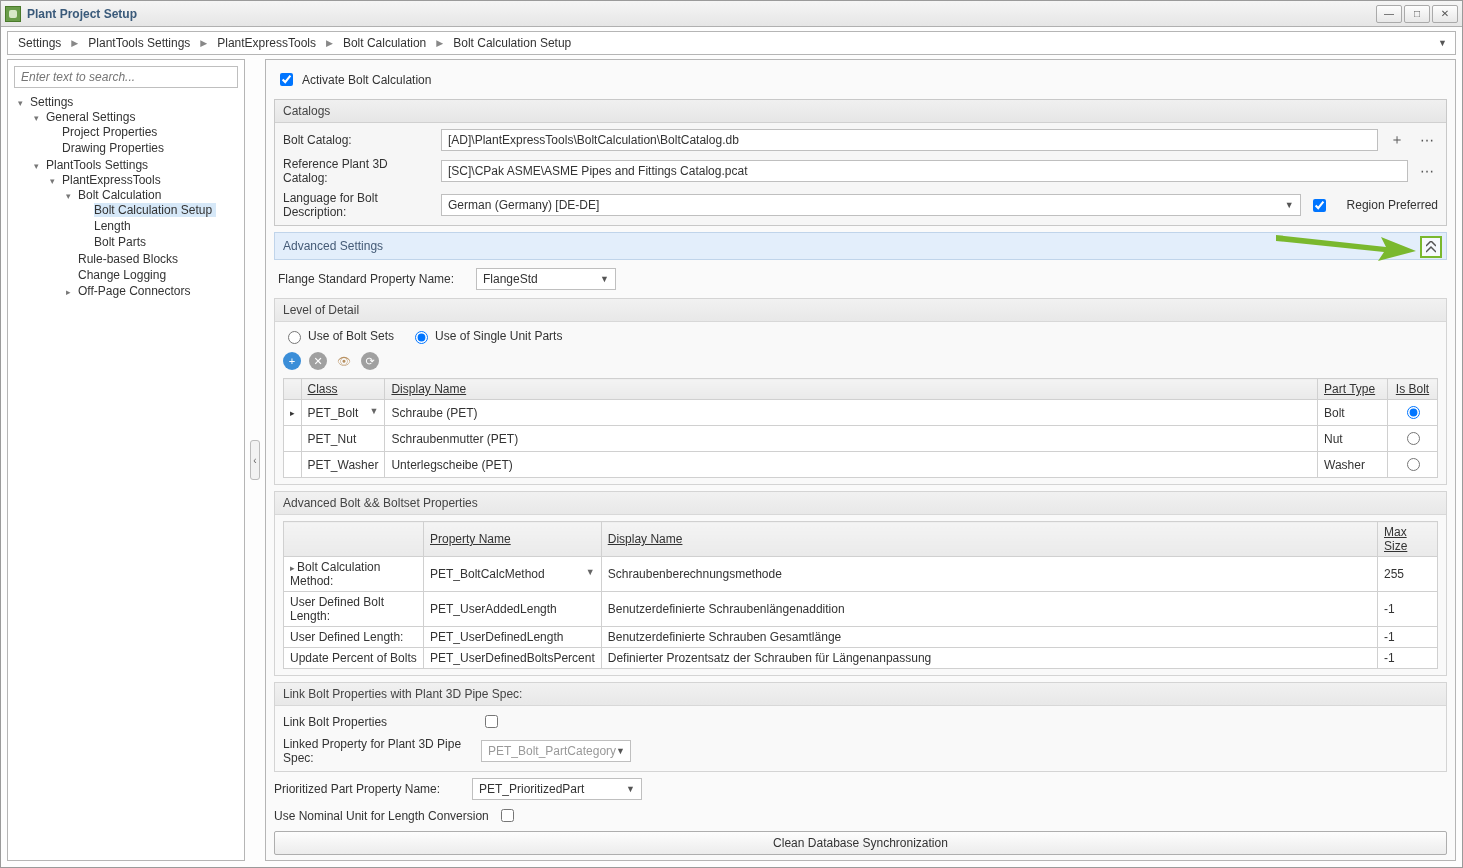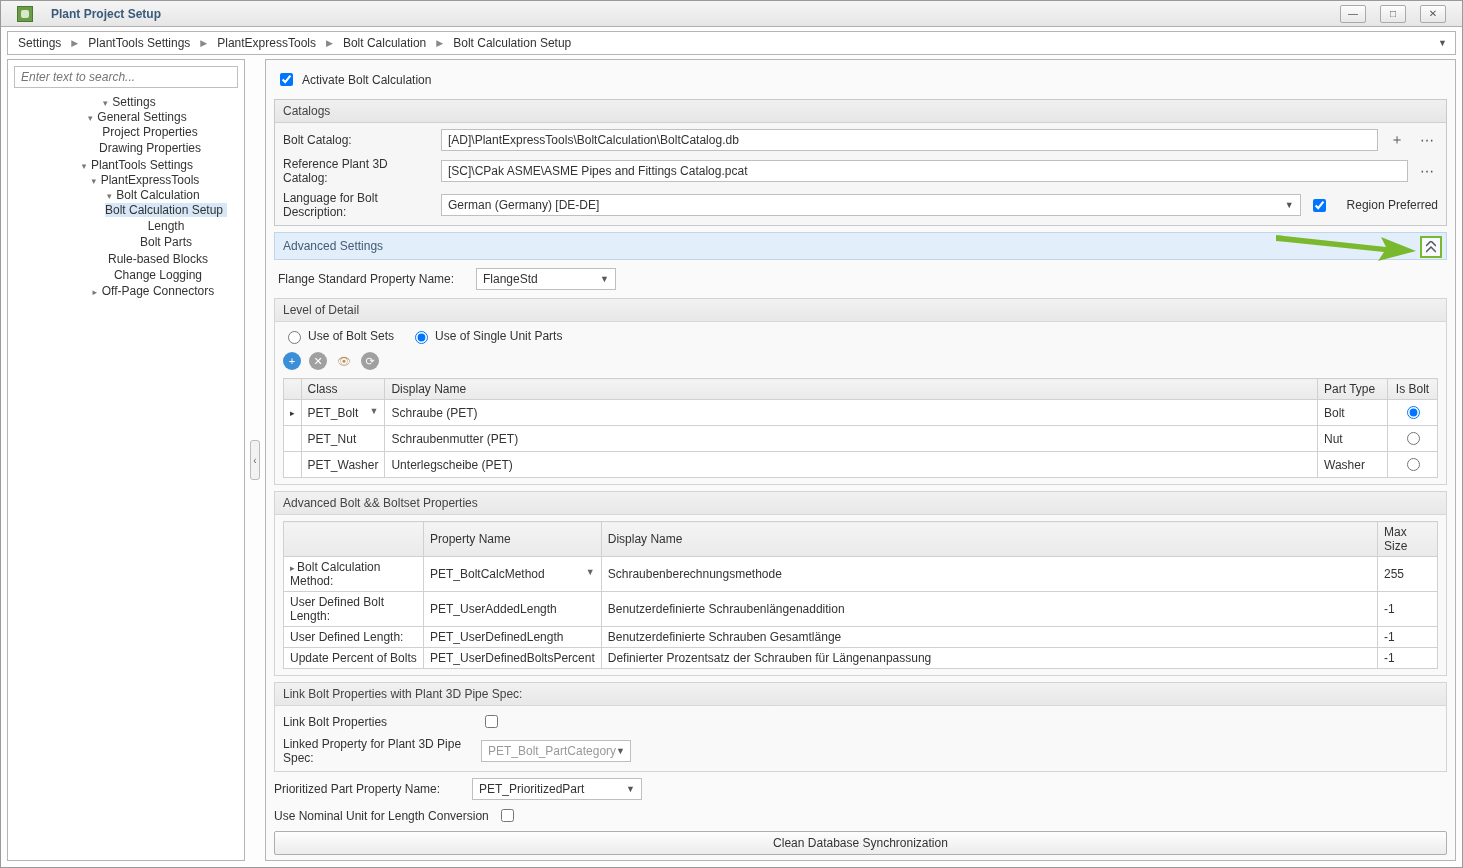--- a/index.html
+++ b/index.html
@@ -18,22 +18,21 @@
     display: flex;
     flex-direction: column;
     background: #fdfdfd;
   }
   .titlebar {
     height: 26px;
     background: linear-gradient(#f5f5f5, #e6e6e6);
     border-bottom: 1px solid #b0b0b0;
     display: flex;
     align-items: center;
-    padding: 0 16px;
-    gap: 12px;
+    padding: 0 4px;
   }
   .titlebar .app-icon {
     width: 16px; height: 16px;
     background: #6a9c4a;
     border: 1px solid #4a7a2a;
     margin-right: 6px;
     position: relative;
   }
   .titlebar .app-icon::after {
     content: "";
@@ -104,21 +103,21 @@
     border: 1px solid #bfbfbf;
     padding: 0 6px;
     color: #888;
     font-style: italic;
     font-size: 12px;
     margin-bottom: 6px;
     background: #fff;
   }
   .tree ul { list-style: none; margin: 0; padding-left: 16px; }
   .tree > ul { padding-left: 4px; }
-  .tree li { padding: 1px 0; white-space: nowrap; text-align: center; }
+  .tree li { padding: 1px 0; white-space: nowrap; }
   .tree .exp {
     display: inline-block;
     width: 10px;
     color: #777;
     font-size: 9px;
     margin-right: 2px;
   }
   .tree .selected {
     background: #d6e8f8;
     padding-right: 4px;
@@ -296,20 +295,21 @@
   }
   table.grid th, table.grid td {
     border: 1px solid #d0d0d0;
     padding: 3px 6px;
     text-align: left;
     font-weight: normal;
     color: #333;
   }
   table.grid th {
     background: linear-gradient(#f4f4f4,#eaeaea);
+    text-decoration: underline;
   }
   .row-indicator {
     width: 14px;
     text-align: center;
     color: #666;
     font-size: 9px;
   }
   .radio-cell {
     width: 50px;
     text-align: center !important;

